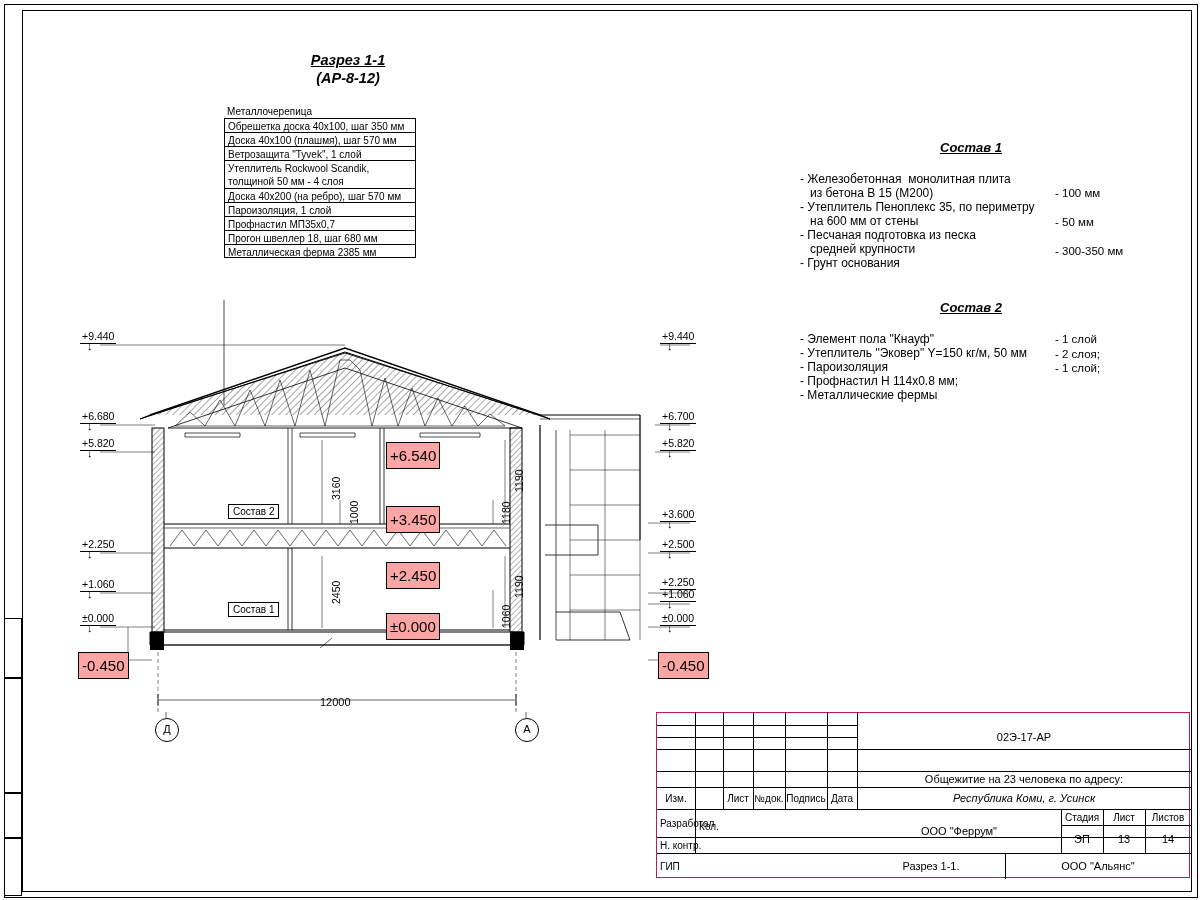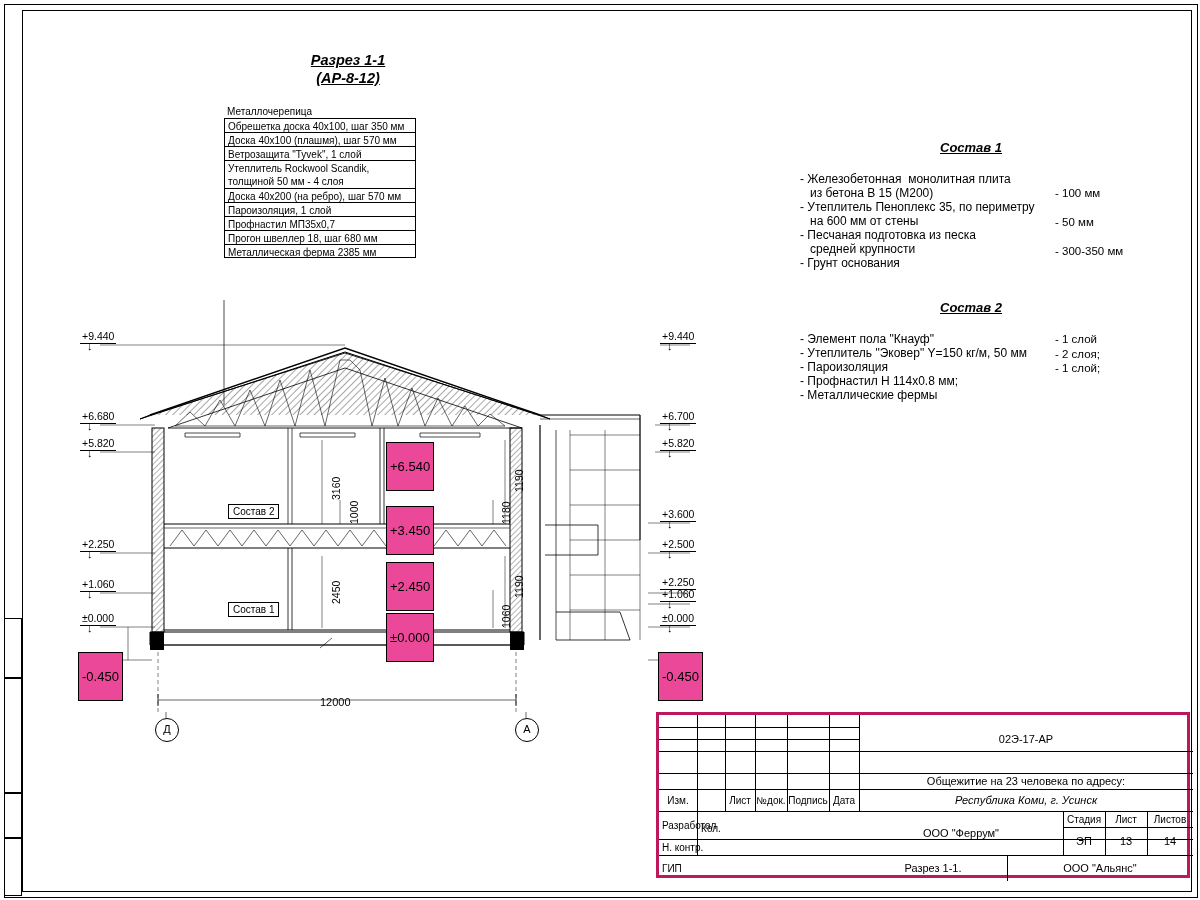--- a/index.html
+++ b/index.html
@@ -27,30 +27,30 @@
 
   
   .sostav-title { position:absolute; font-style:italic; font-weight:bold; font-size:13px; text-decoration:underline; }
   .sostav-body { position:absolute; font-size:12px; line-height:14px; white-space:pre; }
   .sostav-vals { position:absolute; font-size:11.5px; line-height:14.5px; white-space:pre; }
 
   
   .elev { position:absolute; font-size:10.5px; white-space:nowrap; }
   .elev .txt { border-bottom:1px solid #000; padding:0 2px 1px 2px; }
   .elev .arrow { display:block; font-size:11px; line-height:8px; margin-left:7px; }
-  .boxelev { position:absolute; font-size:13px; border:1px solid #000; padding:16px 3px; background:#ec4899; white-space:nowrap;}
+  .boxelev { position:absolute; font-size:15px; border:1px solid #000; padding:4px 3px; background:#fca5a5; white-space:nowrap;}
 
   .vdim { position:absolute; font-size:10.5px; transform:rotate(-90deg); transform-origin:left top; white-space:nowrap;}
   .hdim { position:absolute; font-size:11px; white-space:nowrap; }
   .tag { position:absolute; width:22px; height:22px; border:1px solid #000; border-radius:50%;
          text-align:center; line-height:21px; font-size:11px; background:#fff;}
   .lbl-box { position:absolute; border:1px solid #000; font-size:10px; padding:1px 4px; background:#fff; white-space:nowrap;}
 
   
-  .stamp { position:absolute; left:656px; top:712px; width:534px; height:166px; border:3px solid #be185d; box-sizing:border-box; }
+  .stamp { position:absolute; left:656px; top:712px; width:534px; height:166px; border:1px solid #be185d; box-sizing:border-box; }
   .stamp div { position:absolute; box-sizing:border-box; }
   .sline { background:#000; }
   .scell { font-size:10px; display:flex; align-items:center; justify-content:center; text-align:center; line-height:11px;}
   .scell.left { justify-content:flex-start; padding-left:3px; }
   .scell.b { font-size:11px; }
   svg { position:absolute; left:0; top:0; }
 </style>
 </head>
 <body>
 
@@ -60,21 +60,21 @@
 
   <div class="lstamp" style="left:4px;top:618px;width:18px;height:60px;"></div>
   <div class="lstamp" style="left:4px;top:678px;width:18px;height:115px;"></div>
   <div class="lstamp" style="left:4px;top:793px;width:18px;height:45px;"></div>
   <div class="lstamp" style="left:4px;top:838px;width:18px;height:58px;"></div>
 
   <div class="title-block-label ttl1">
     <span class="u">Разрез 1-1</span>
   </div>
   <div class="title-block-label ttl2">
-    <span style="text-decoration:underline;">(АР-8-12)</span>
+    <span style="">(АР-8-12)</span>
   </div>
 
   <div class="spec-stack">
     <div class="row first">Металлочерепица</div>
     <div class="row">Обрешетка доска 40х100, шаг 350 мм</div>
     <div class="row">Доска 40х100 (плашмя), шаг 570 мм</div>
     <div class="row">Ветрозащита "Tyvek", 1 слой</div>
     <div class="row">Утеплитель Rockwool Scandik,</div>
     <div class="row noborder-top">толщиной 50 мм - 4 слоя</div>
     <div class="row">Доска 40х200 (на ребро), шаг 570 мм</div>

